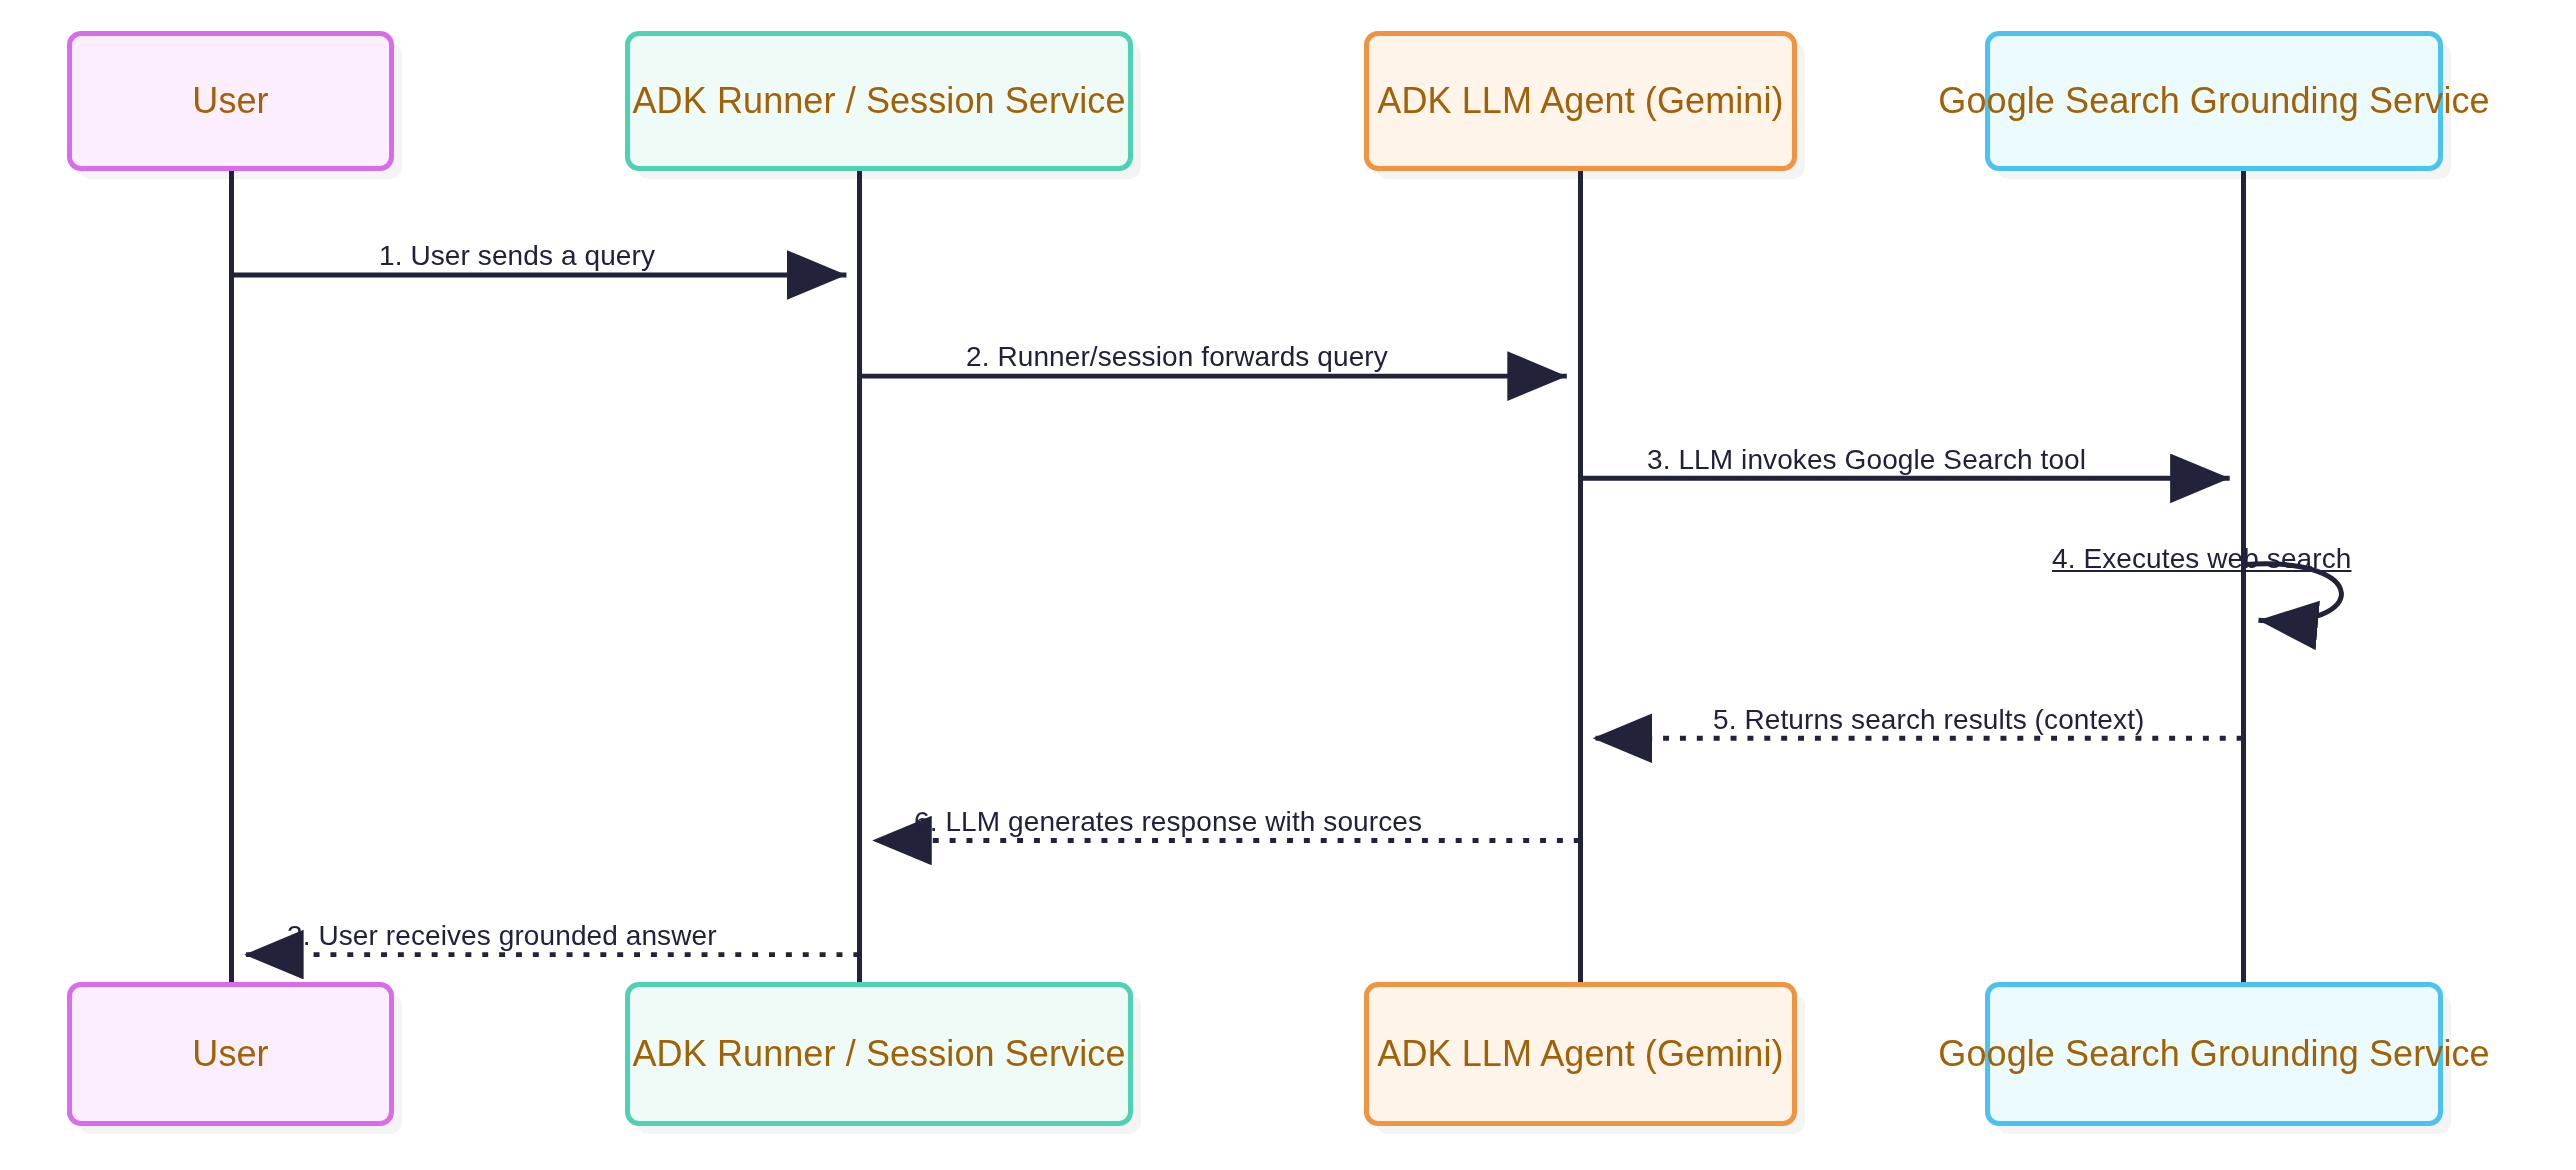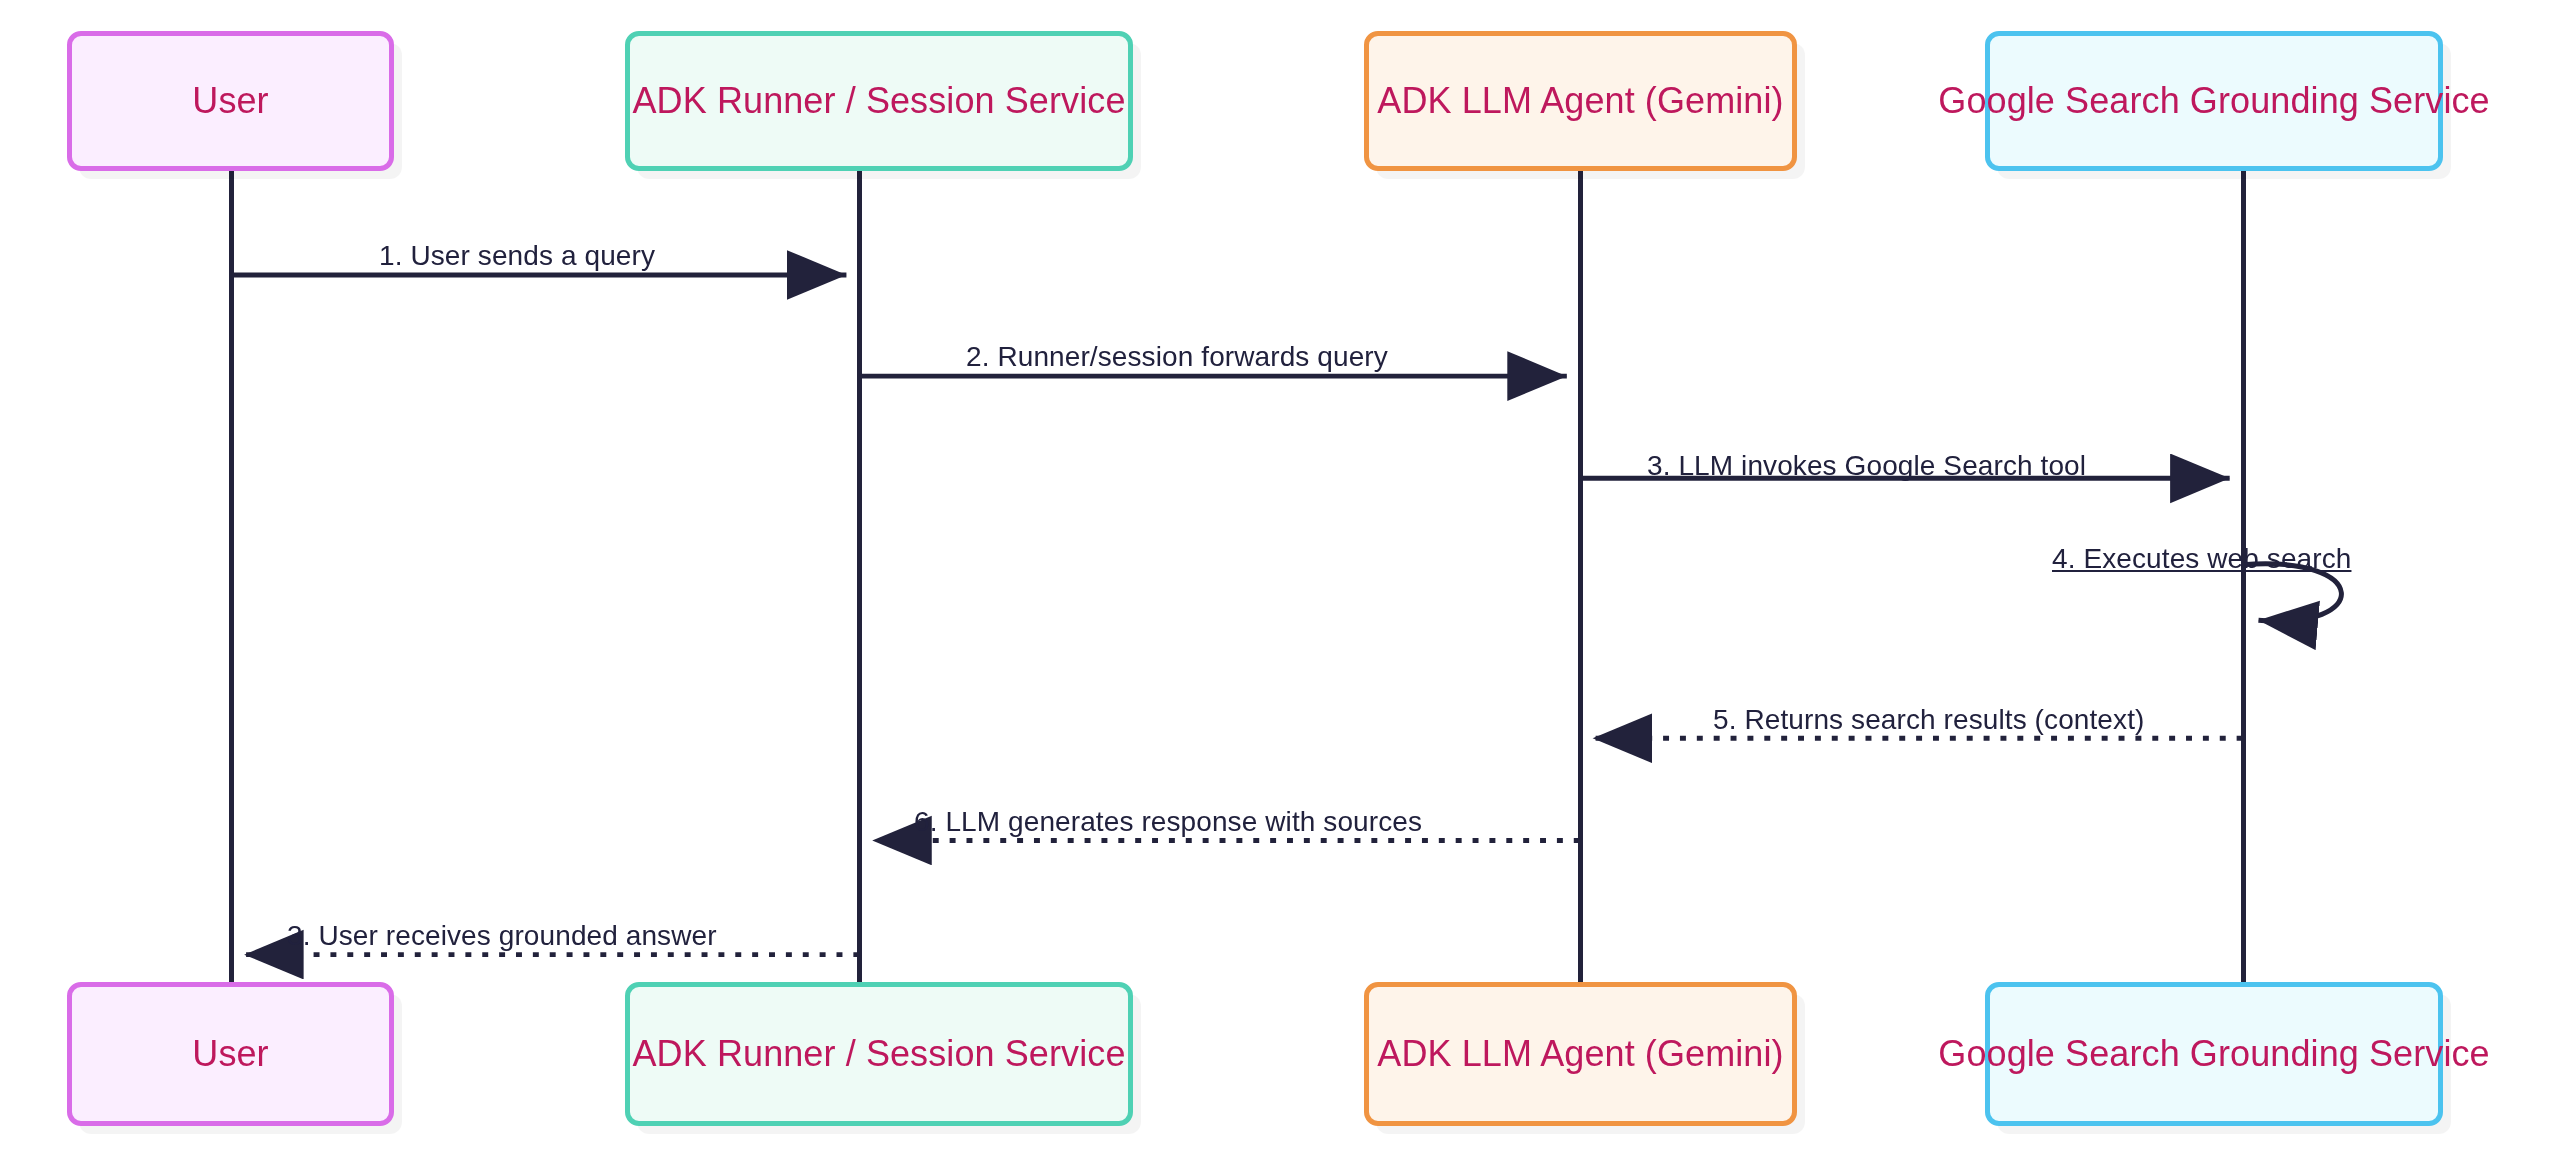--- a/index.html
+++ b/index.html
@@ -26,21 +26,21 @@
     border-radius: 14px;
     display: flex;
     align-items: center;
     justify-content: center;
     box-shadow: 10px 10px 0px -2px rgba(0,0,0,0.045);
     z-index: 3;
   }
   .participant-label {
     font-size: 36px;
     line-height: 1.1;
-    color: #be185d;
+    color: #a16207;
     white-space: nowrap;
     letter-spacing: 0.1px;
     text-align: right;
   }
   .lifeline {
     position: absolute;
     width: 5px;
     background: #22223b;
     z-index: 1;
   }
@@ -120,21 +120,21 @@
         <path d="M 2260 569 C 2390 559, 2390 635, 2276 625" fill="none" stroke="#22223b" stroke-width="5" marker-end="url(#arrow-solid-left)"></path>
         <line x1="2260" y1="744" x2="1605" y2="744" stroke="#22223b" stroke-width="5" stroke-dasharray="6 11" stroke-linecap="butt" marker-end="url(#arrow-solid-left)"></line>
         <line x1="1592" y1="847" x2="879" y2="847" stroke="#22223b" stroke-width="5" stroke-dasharray="6 11" stroke-linecap="butt" marker-end="url(#arrow-solid-left)"></line>
         <line x1="866" y1="962" x2="246" y2="962" stroke="#22223b" stroke-width="5" stroke-dasharray="6 11" stroke-linecap="butt" marker-end="url(#arrow-solid-left)"></line>
       </g>
   </svg>
 
   <div id="message-labels">
       <div class="msg-label" style="top: 240px; left: 379px;">1. User sends a query</div>
       <div class="msg-label" style="top: 341px; left: 966px;">2. Runner/session forwards query</div>
-      <div class="msg-label" style="top: 444px; left: 1647px; margin-top: 6px;">3. LLM invokes Google Search tool</div>
+      <div class="msg-label" style="top: 444px; left: 1647px;">3. LLM invokes Google Search tool</div>
       <div class="msg-label" style="top: 543px; left: 2052px; text-decoration: underline;">4. Executes web search</div>
       <div class="msg-label" style="top: 704px; left: 1713px;">5. Returns search results (context)</div>
       <div class="msg-label" style="top: 806px; left: 914px;">6. LLM generates response with sources</div>
       <div class="msg-label" style="top: 920px; left: 287px;">3. User receives grounded answer</div>
     </div>
 
 </div>
 
 
 </body></html>

